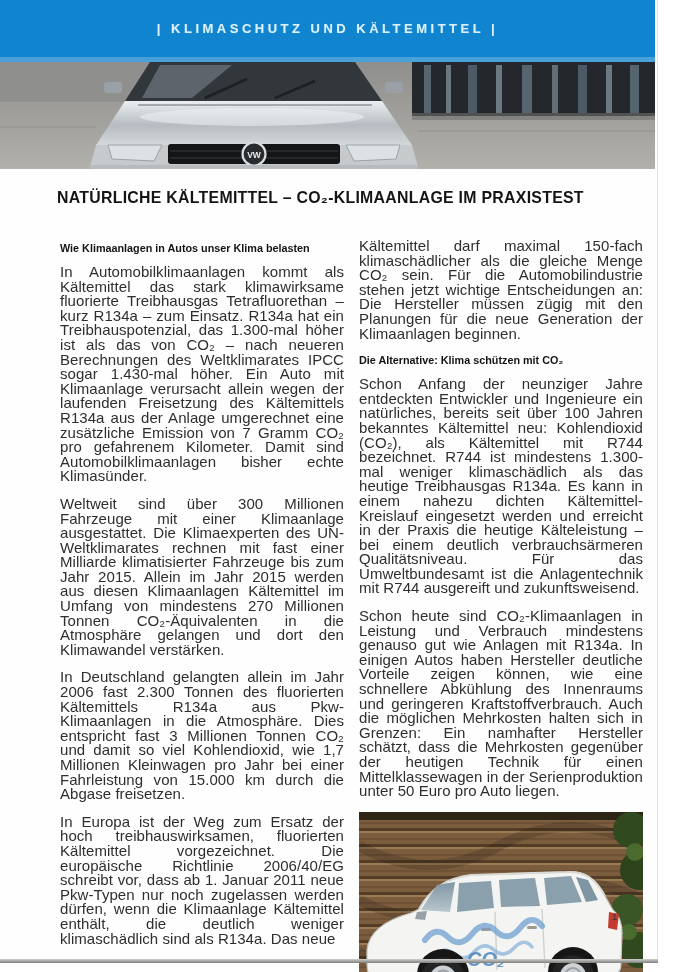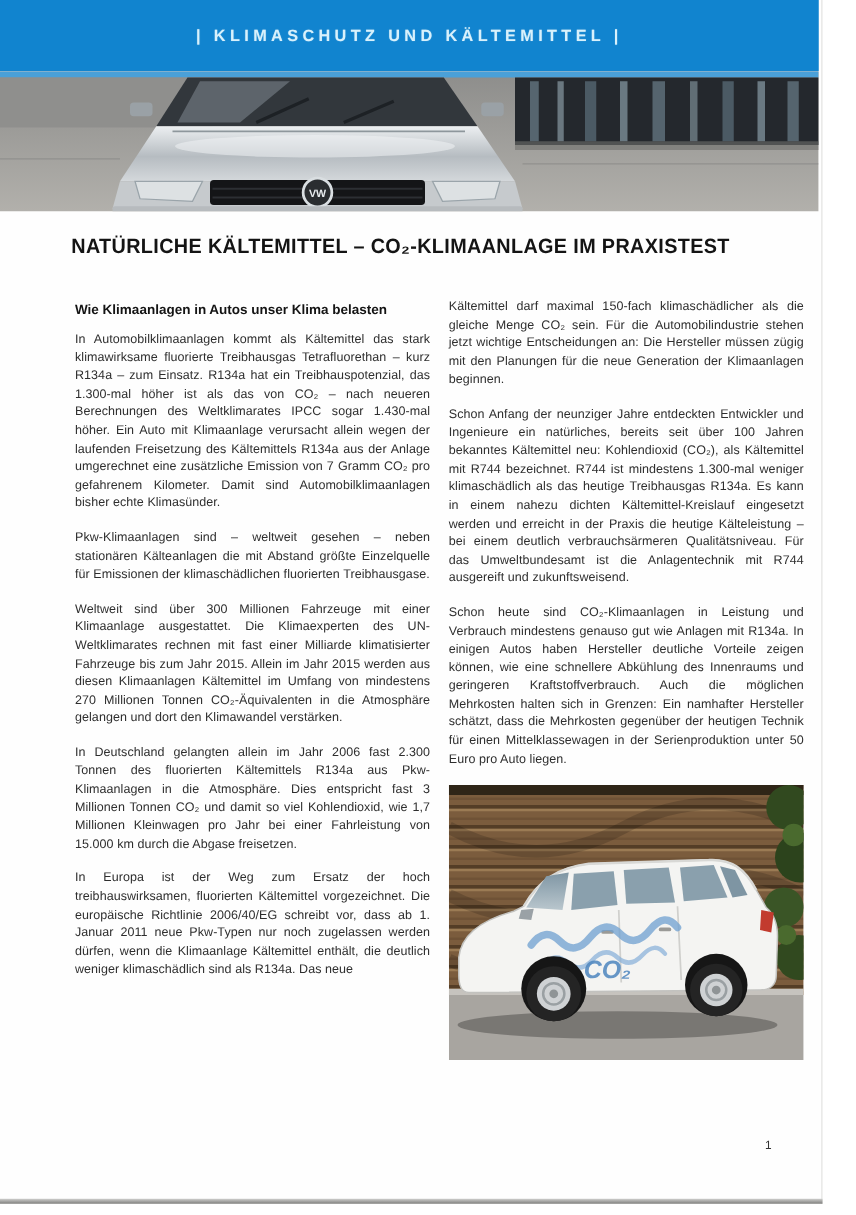--- a/index.html
+++ b/index.html
@@ -21,21 +21,21 @@
 
   
   .doc-title { position:absolute; left:57px; top:188px; width:586px;
                font-size:16.5px; font-weight:bold; letter-spacing:.3px; color:#141414;
                transform:scaleX(.96); transform-origin:left; white-space:nowrap; }
 
   
   .columns { position:absolute; left:60px; top:239px; width:583px;
              display:grid; grid-template-columns:284px 284px; column-gap:15px;
              filter:blur(.25px); }
-  .col p { font-size:10px; line-height:14.6px; text-align:justify; color:#2e2e2e;
+  .col p { font-size:15px; line-height:14.6px; text-align:justify; color:#2e2e2e;
            margin-bottom:13px; letter-spacing:.05px; hyphens:manual; }
   .col h2 { font-size:10.8px; font-weight:bold; color:#141414; margin:3px 0 11px 0; }
   .col h2.mid { margin-top:7px; }
 
   .page-number { position:absolute; left:612px; top:911px; font-size:9.5px; color:#333; }
 
   
   .page-edge-bottom { position:absolute; left:0; top:959px; width:658px; height:4px;
                       background:linear-gradient(#cfcfcd,#7e7e7c); }
 </style>
@@ -99,28 +99,28 @@
       <path d="M0,70 H96 M418,74 H655" stroke="#7f7f7d" stroke-width="1" opacity=".5"></path>
     </svg>
   </div>
 
   <h1 class="doc-title">NATÜRLICHE KÄLTEMITTEL – CO₂-KLIMAANLAGE IM PRAXISTEST</h1>
 
   <div class="columns">
     <div class="col">
       <h2>Wie Klimaanlagen in Autos unser Klima belasten</h2>
       <p>In Automobilklimaanlagen kommt als Kältemittel das stark klimawirksame fluorierte Treibhausgas Tetrafluorethan – kurz R134a – zum Einsatz. R134a hat ein Treibhauspotenzial, das 1.300-mal höher ist als das von CO₂ – nach neueren Berechnungen des Weltklimarates IPCC sogar 1.430-mal höher. Ein Auto mit Klimaanlage verursacht allein wegen der laufenden Freisetzung des Kältemittels R134a aus der Anlage umgerechnet eine zusätzliche Emission von 7 Gramm CO₂ pro gefahrenem Kilometer. Damit sind Automobilklimaanlagen bisher echte Klimasünder.</p>
-      <p>Pkw-Klimaanlagen sind – weltweit gesehen – neben stationären Kälteanlagen die mit Abstand größte Einzelquelle für Emissionen der klimaschädlichen fluorierten Treibhausgase.</p>
       <p>Weltweit sind über 300 Millionen Fahrzeuge mit einer Klimaanlage ausgestattet. Die Klimaexperten des UN-Weltklimarates rechnen mit fast einer Milliarde klimatisierter Fahrzeuge bis zum Jahr 2015. Allein im Jahr 2015 werden aus diesen Klimaanlagen Kältemittel im Umfang von mindestens 270 Millionen Tonnen CO₂-Äquivalenten in die Atmosphäre gelangen und dort den Klimawandel verstärken.</p>
       <p>In Deutschland gelangten allein im Jahr 2006 fast 2.300 Tonnen des fluorierten Kältemittels R134a aus Pkw-Klimaanlagen in die Atmosphäre. Dies entspricht fast 3 Millionen Tonnen CO₂ und damit so viel Kohlendioxid, wie 1,7 Millionen Kleinwagen pro Jahr bei einer Fahrleistung von 15.000 km durch die Abgase freisetzen.</p>
       <p>In Europa ist der Weg zum Ersatz der hoch treibhauswirksamen, fluorierten Kältemittel vorgezeichnet. Die europäische Richtlinie 2006/40/EG schreibt vor, dass ab 1. Januar 2011 neue Pkw-Typen nur noch zugelassen werden dürfen, wenn die Klimaanlage Kältemittel enthält, die deutlich weniger klimaschädlich sind als R134a. Das neue</p>
     </div>
 
     <div class="col">
       <p>Kältemittel darf maximal 150-fach klimaschädlicher als die gleiche Menge CO₂ sein. Für die Automobilindustrie stehen jetzt wichtige Entscheidungen an: Die Hersteller müssen zügig mit den Planungen für die neue Generation der Klimaanlagen beginnen.</p>
+      <h2 class="mid">Die Alternative: Klima schützen mit CO₂</h2>
       <p>Schon Anfang der neunziger Jahre entdeckten Entwickler und Ingenieure ein natürliches, bereits seit über 100 Jahren bekanntes Kältemittel neu: Kohlendioxid (CO₂), als Kältemittel mit R744 bezeichnet. R744 ist mindestens 1.300-mal weniger klimaschädlich als das heutige Treibhausgas R134a. Es kann in einem nahezu dichten Kältemittel-Kreislauf eingesetzt werden und erreicht in der Praxis die heutige Kälteleistung – bei einem deutlich verbrauchsärmeren Qualitätsniveau. Für das Umweltbundesamt ist die Anlagentechnik mit R744 ausgereift und zukunftsweisend.</p>
       <p>Schon heute sind CO₂-Klimaanlagen in Leistung und Verbrauch mindestens genauso gut wie Anlagen mit R134a. In einigen Autos haben Hersteller deutliche Vorteile zeigen können, wie eine schnellere Abkühlung des Innenraums und geringeren Kraftstoffverbrauch. Auch die möglichen Mehrkosten halten sich in Grenzen: Ein namhafter Hersteller schätzt, dass die Mehrkosten gegenüber der heutigen Technik für einen Mittelklassewagen in der Serienproduktion unter 50 Euro pro Auto liegen.</p>
 
       <div class="bottom-photo-wrap">
         <svg width="284" height="220" viewBox="0 0 284 220">
           <defs>
             <pattern id="woodP" width="284" height="16" patternUnits="userSpaceOnUse">
               <rect width="284" height="16" fill="#7b5c3d"></rect>
               <rect width="284" height="3" fill="#543d26"></rect>
               <rect y="3" width="284" height="2" fill="#9b7b54"></rect>

